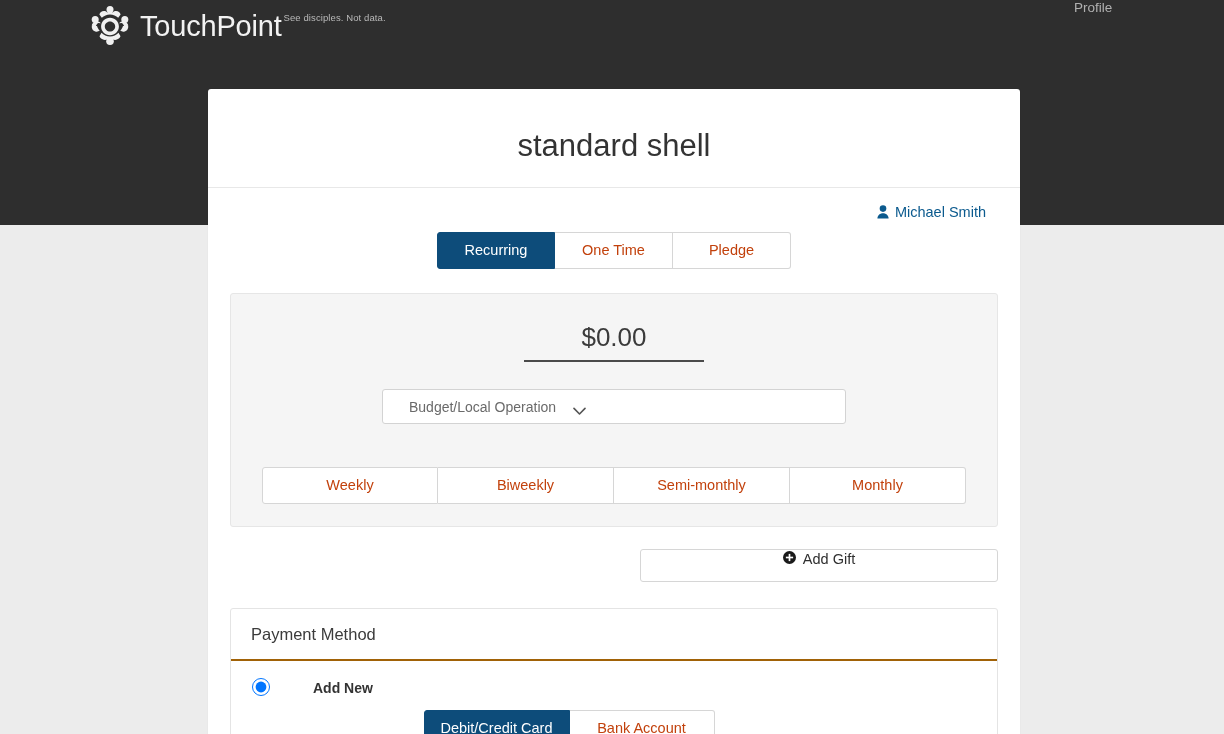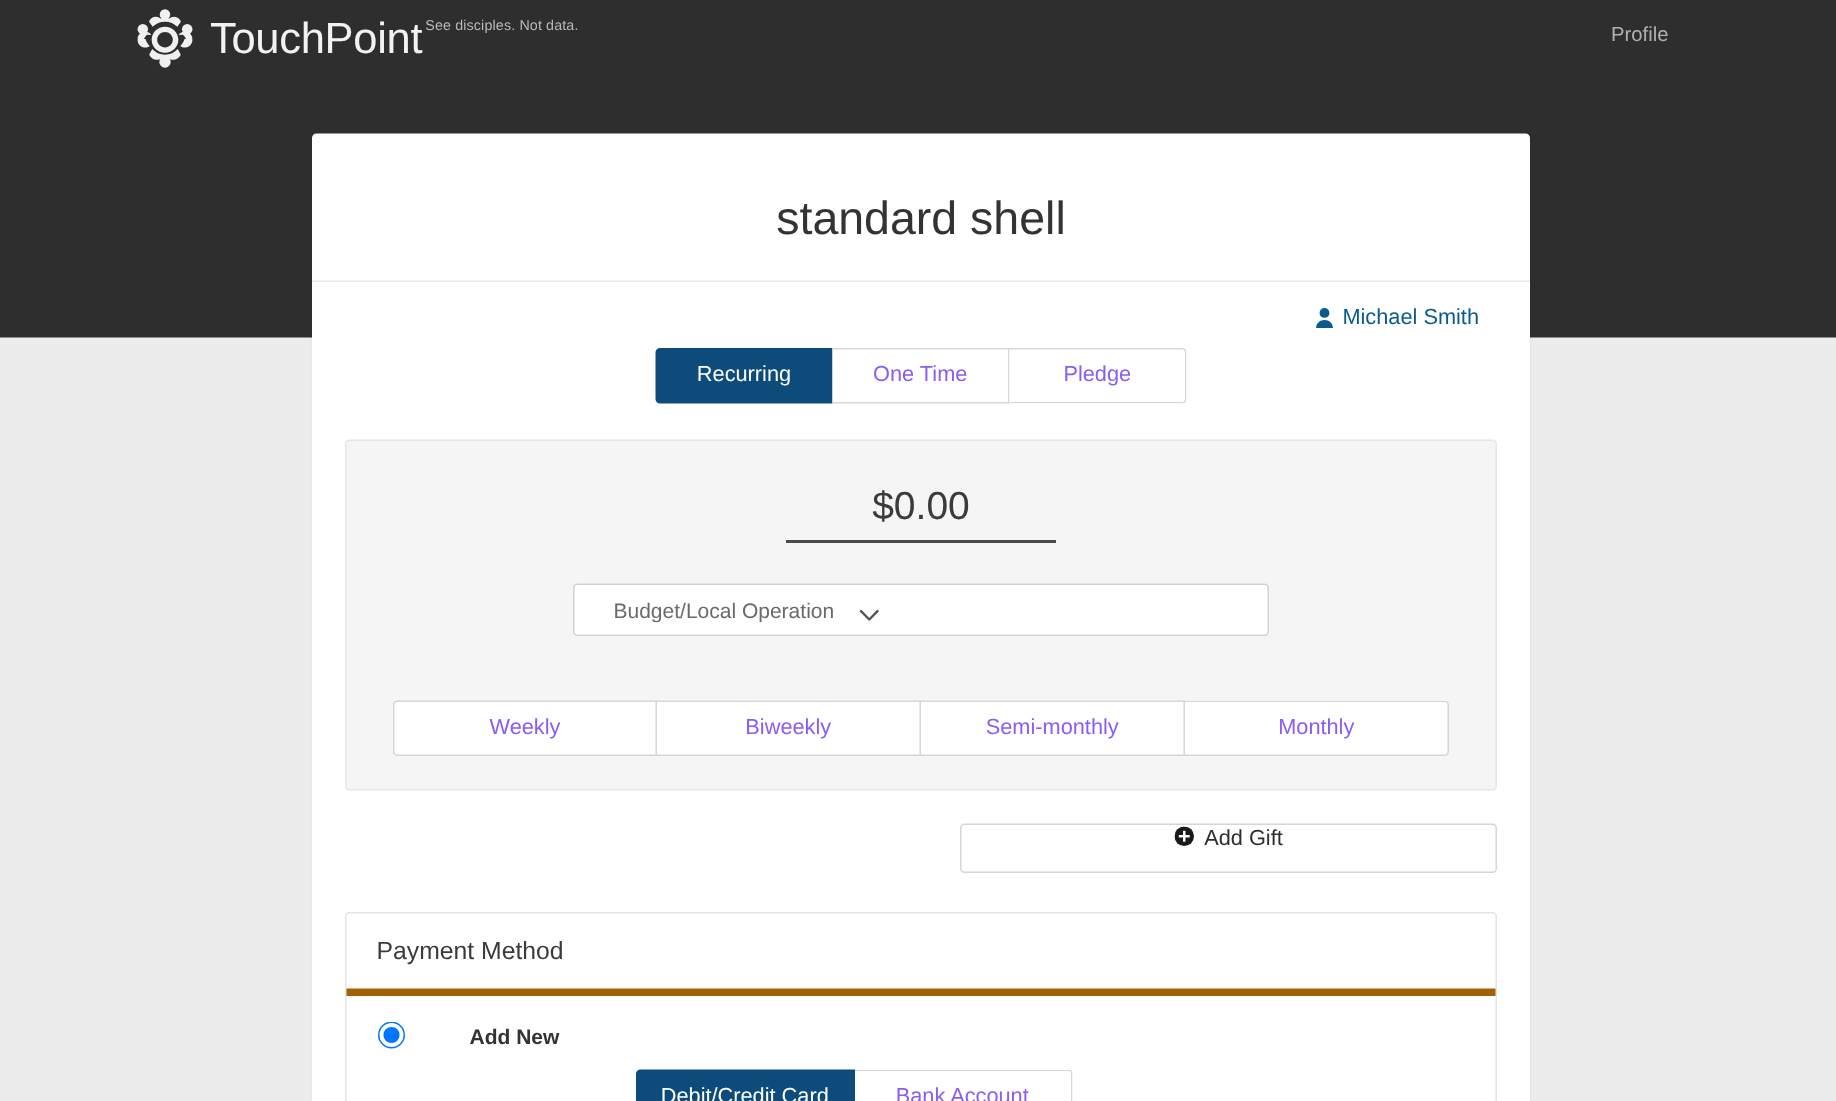--- a/index.html
+++ b/index.html
@@ -44,21 +44,21 @@
   .brand-tagline {
     font-size: 9.5px;
     color: #b9b9b9;
     line-height: 12px;
     margin-top: 1px;
     margin-left: 2px;
     letter-spacing: 0.1px;
   }
   .nav-profile {
     position: absolute;
-    top: 15px; left: 1074px;
+    top: 0; left: 1074px;
     font-size: 13.5px;
     color: #b0b0b0;
     cursor: pointer;
   }
 
   
   .card {
     position: absolute;
     top: 89px; left: 208px;
     width: 812px;
@@ -98,21 +98,21 @@
   .donor-icon { width: 12px; height: 14px; display: block; }
 
   
   .btn-group {
     display: flex;
     justify-content: center;
   }
   .seg {
     border: 1px solid #d6d6d6;
     background: #ffffff;
-    color: #8b5cf6;
+    color: #c2410c;
     font-size: 14.5px;
     font-family: "Liberation Sans", sans-serif;
     padding: 0 10px;
     height: 37px;
     line-height: 35px;
     text-align: center;
     cursor: pointer;
     white-space: nowrap;
   }
   .seg + .seg { border-left: none; }
@@ -212,21 +212,21 @@
   .pay-panel {
     margin-top: 26px;
     border: 1px solid #e4e4e4;
     border-radius: 3px;
     background: #ffffff;
   }
   .pay-header {
     padding: 16px 20px 15px 20px;
     font-size: 16.5px;
     color: #3b3b3b;
-    border-bottom: 5px solid #a16207;
+    border-bottom: 2px solid #a16207;
   }
   .pay-body {
     padding: 14px 20px 20px 20px;
   }
   .addnew-row {
     display: flex;
     align-items: center;
     gap: 0;
   }
   .radio {

